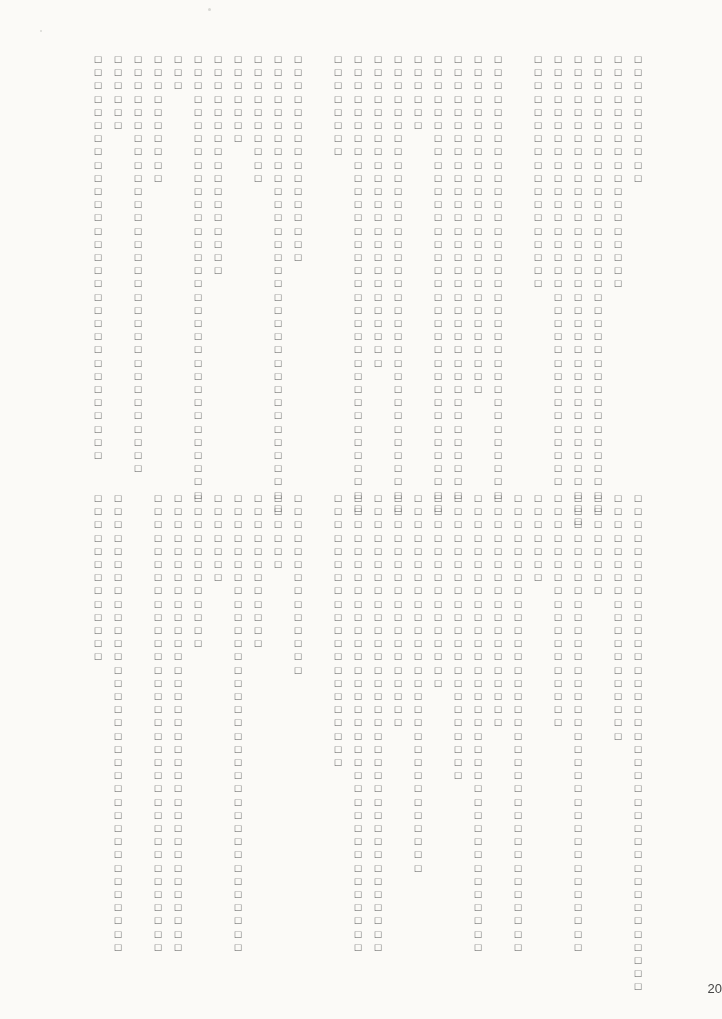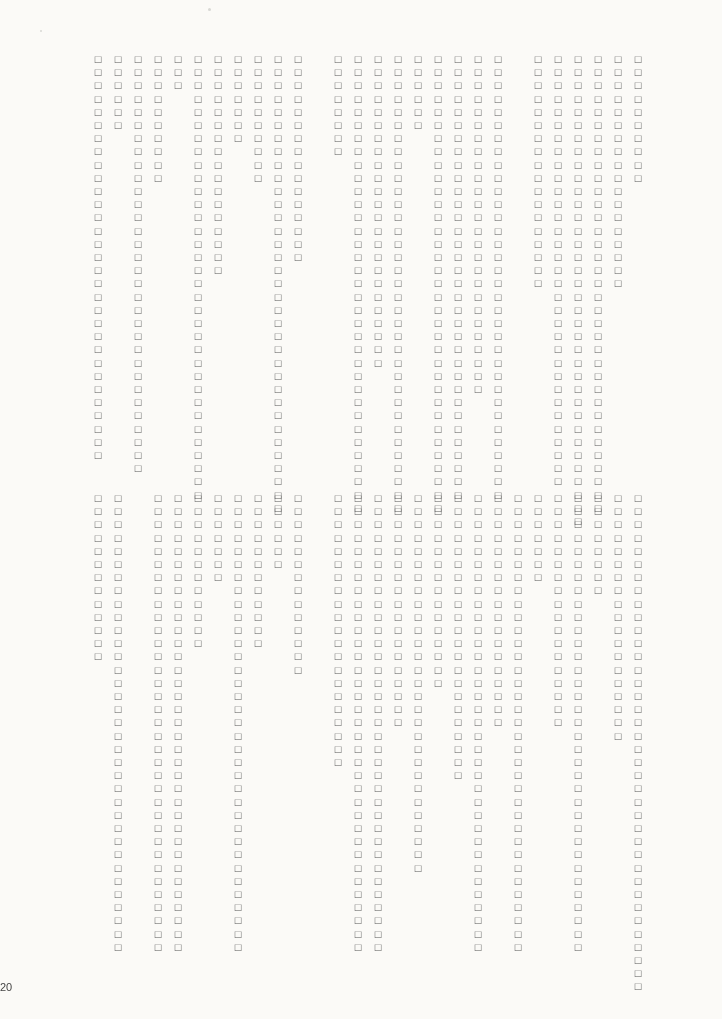--- a/index.html
+++ b/index.html
@@ -25,22 +25,22 @@
     margin: 0;
     white-space: pre;
   }
   #block-top    { top: 53px;  left: 88px; width: 560px; height: 438px; }
   #block-bottom { top: 492px; left: 88px; width: 560px; height: 468px; }
   .page-number {
     position: absolute;
     top: 981px;
     left: 0;
     width: 100%;
-    text-align: left;
-    font-size: 11px;
+    text-align: right;
+    font-size: 13px;
     color: #454545;
     font-family: "Liberation Sans", "DejaVu Sans", sans-serif;
   }
   .speck {
     position: absolute;
     background: #d8d8d4;
     border-radius: 50%;
     width: 3px; height: 3px;
   }
   .speck.s1 { top: 8px;  left: 208px; }

